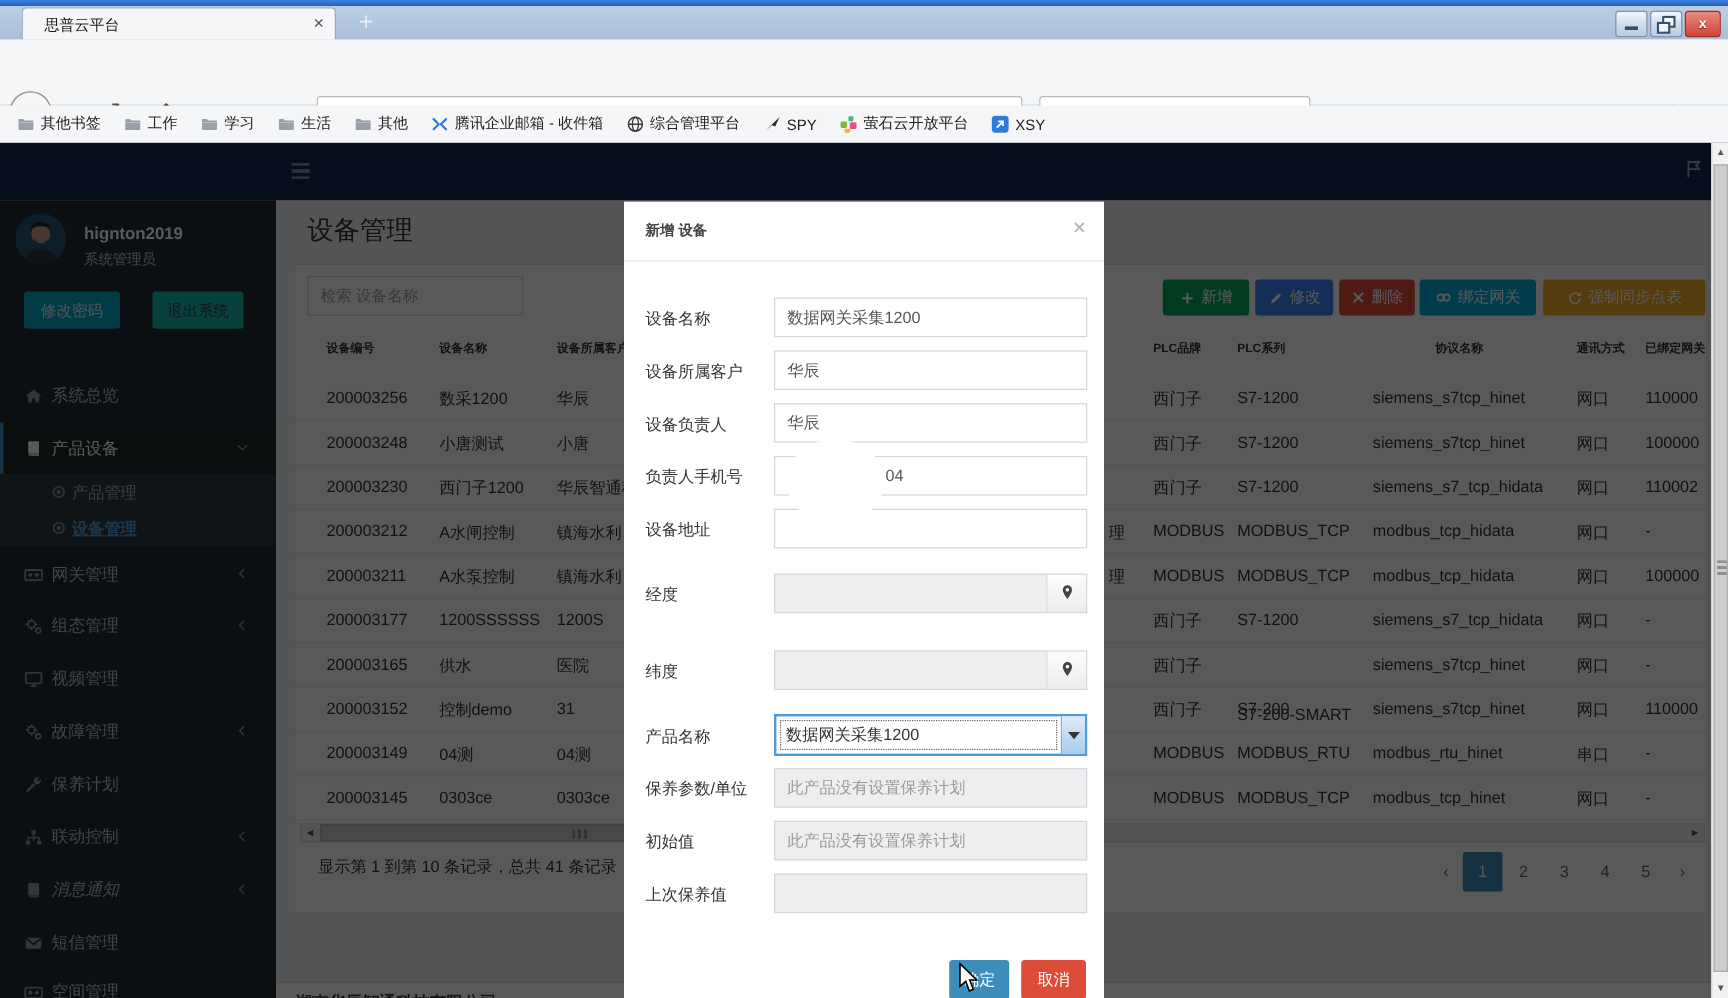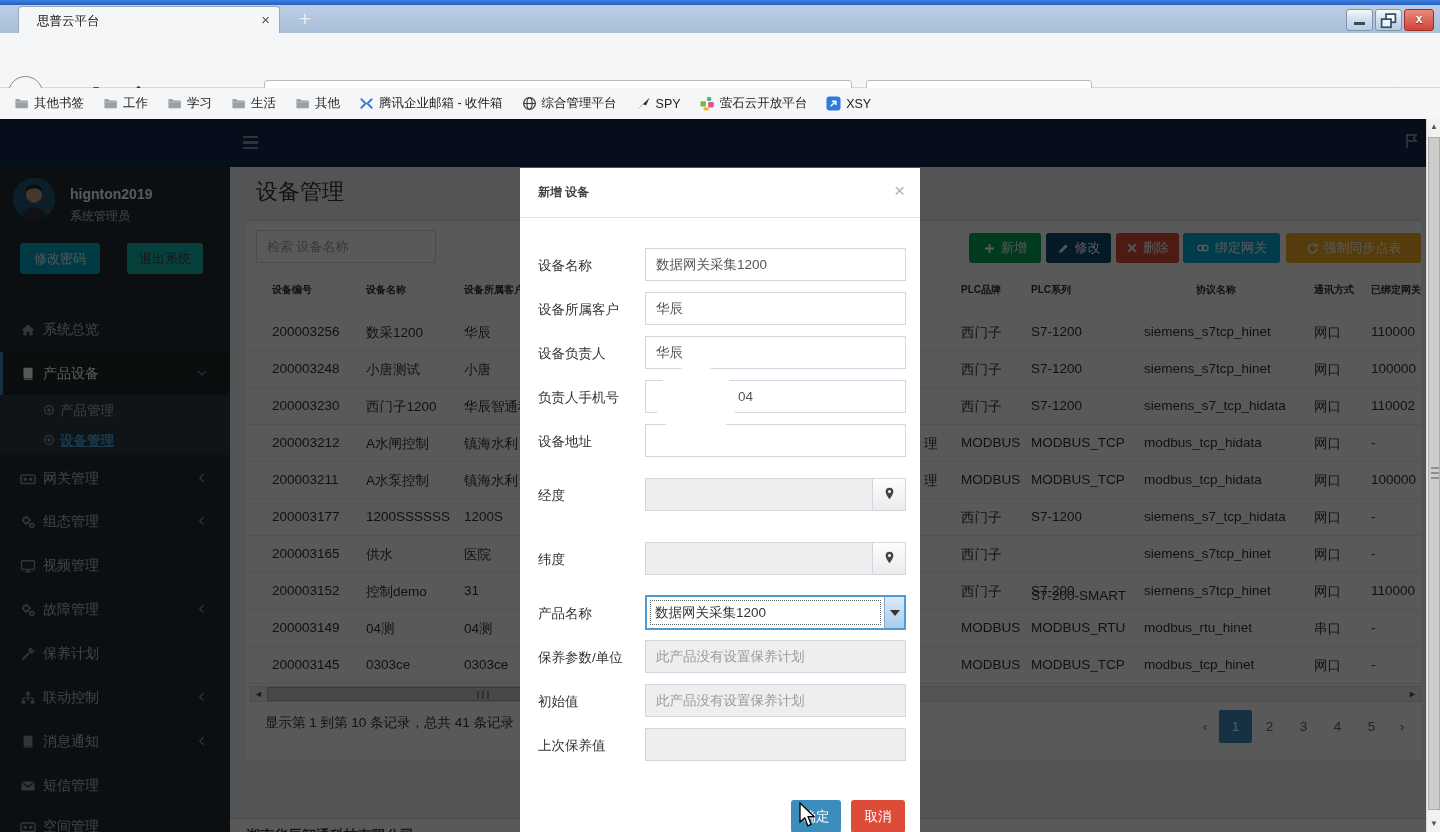--- a/index.html
+++ b/index.html
@@ -455,21 +455,21 @@
                 <path d="M8 4.9v3M3.4 10.6V8h9.2v2.6M8 8v2.6" fill="none" stroke="currentColor" stroke-width="1.2"></path>
               </svg>
             </span>
             <span class="lbl">联动控制</span>
             <span class="chev">
               <svg class="ic" width="12" height="12" viewBox="0 0 16 16">
                 <path d="M10 3 5 8l5 5" fill="none" stroke="currentColor" stroke-width="1.6"></path>
               </svg>
             </span>
           </div>
-          <div class="mitem" style="top: 553px;">
+          <div class="mitem" style="top: 553px; font-style: italic;">
             <span class="micon">
               <svg class="ic" width="16" height="16" viewBox="0 0 16 16">
                 <path d="M4.2 1.8h8.3v10.4H5.2A1.7 1.7 0 013.5 10.5V2.5z" fill="currentColor"></path>
                 <path d="M3.5 11.5c0 1.5 1 2.5 2 2.5h7v-1.6H5.2z" fill="currentColor" opacity="0.75"></path>
               </svg>
             </span>
             <span class="lbl">消息通知</span>
             <span class="chev">
               <svg class="ic" width="12" height="12" viewBox="0 0 16 16">
                 <path d="M10 3 5 8l5 5" fill="none" stroke="currentColor" stroke-width="1.6"></path>
@@ -504,21 +504,21 @@
       <input id="tsearch" type="text" placeholder="检索 设备名称" style="">
       <div id="actions">
           <div class="abtn" style="left: 739px; width: 72px; background: rgb(0, 166, 90);">
             <span>
               <svg class="ic" width="13" height="13" viewBox="0 0 16 16">
                 <path d="M8 2.5v11M2.5 8h11" stroke="#fff" stroke-width="2.2"></path>
               </svg>
             </span>
             <span>新增</span>
           </div>
-          <div class="abtn" style="left: 816px; width: 65px; background: #0c4a6e;">
+          <div class="abtn" style="left: 816px; width: 65px; background: #3b82f6;">
             <span>
               <svg class="ic" width="13" height="13" viewBox="0 0 16 16">
                 <path d="M2.5 13.5 3.6 10l7-7 2.4 2.4-7 7z" fill="#fff"></path>
               </svg>
             </span>
             <span>修改</span>
           </div>
           <div class="abtn" style="left: 886px; width: 63px; background: rgb(221, 75, 57);">
             <span>
               <svg class="ic" width="12" height="12" viewBox="0 0 16 16">

